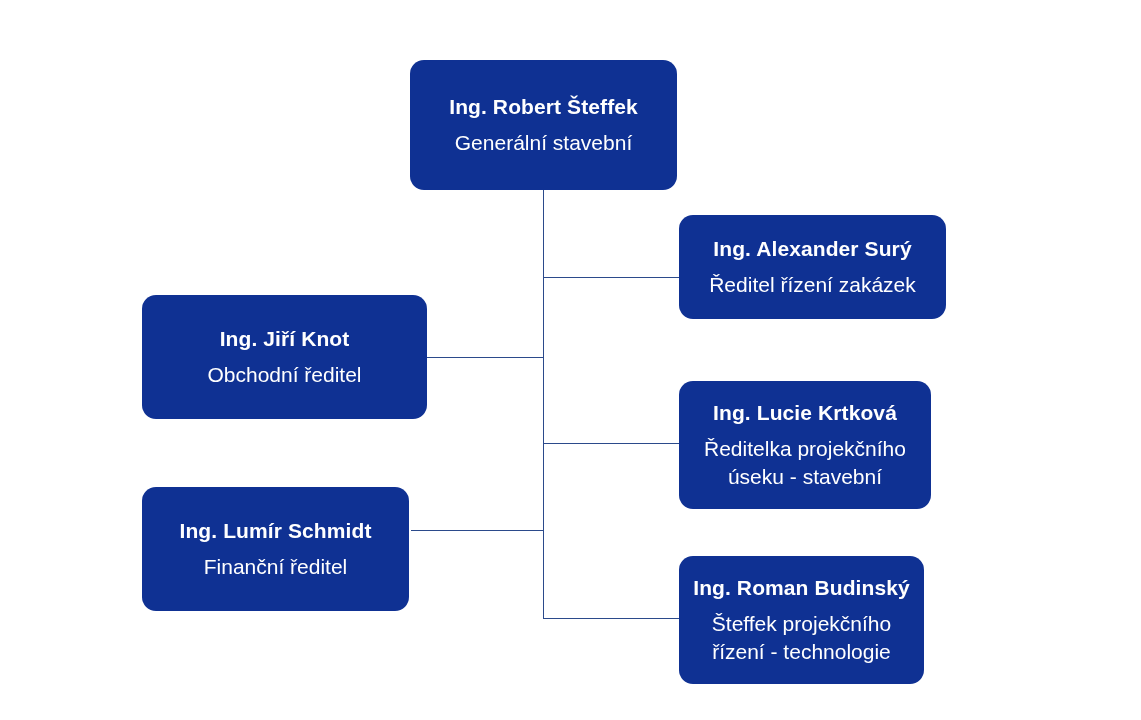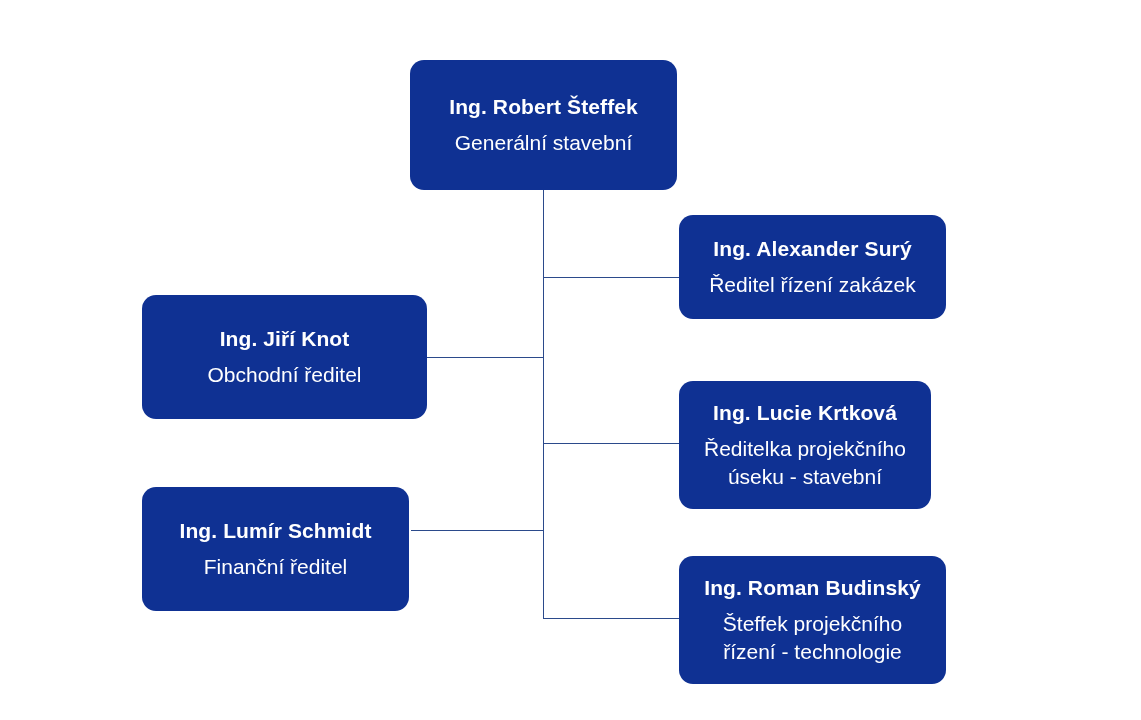--- a/index.html
+++ b/index.html
@@ -91,21 +91,21 @@
   </div>
 
   <div class="node" style="left:679px; top:381px; width:252px; height:128px;">
     <div class="name">Ing. Lucie Krtková</div>
     <div class="role two-line">
       <div>Ředitelka projekčního</div>
       <div>úseku - stavební</div>
     </div>
   </div>
 
-  <div class="node" style="left:679px; top:556px; width:267px; height:128px;">
+  <div class="node" style="left:679px; top:556px; width:245px; height:128px;">
     <div class="name">Ing. Roman Budinský</div>
     <div class="role two-line">
       <div>Šteffek projekčního</div>
       <div>řízení - technologie</div>
     </div>
   </div>
 
 </div>
 
 </body></html>

